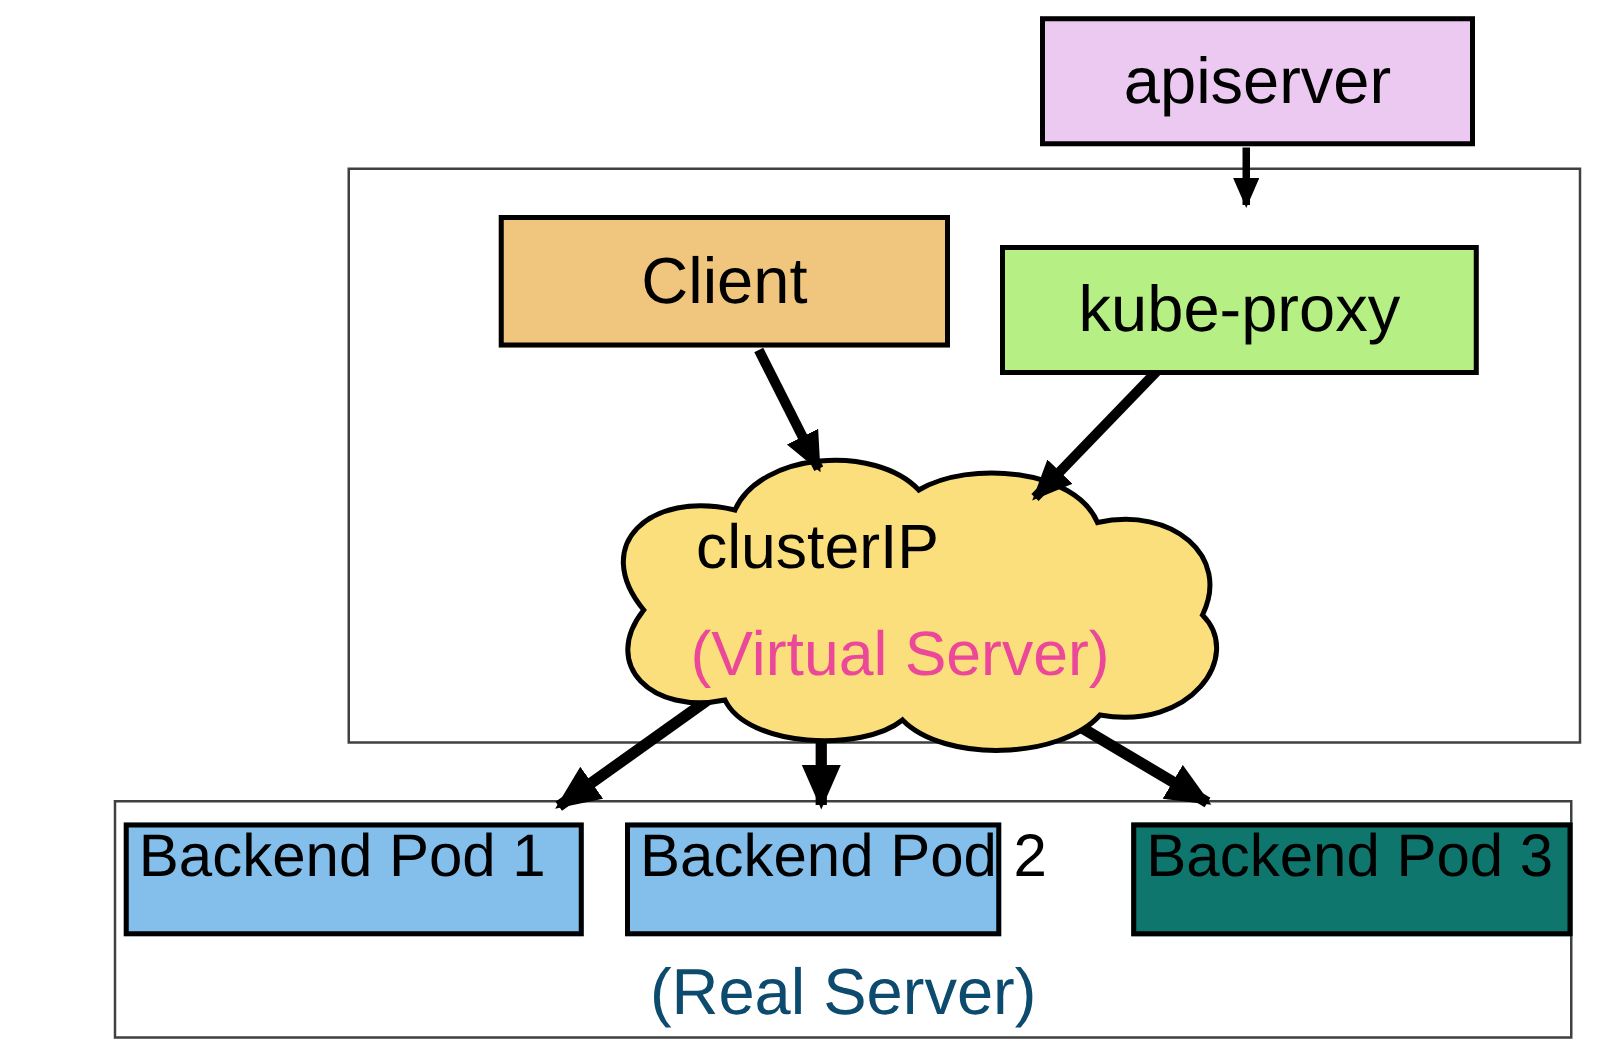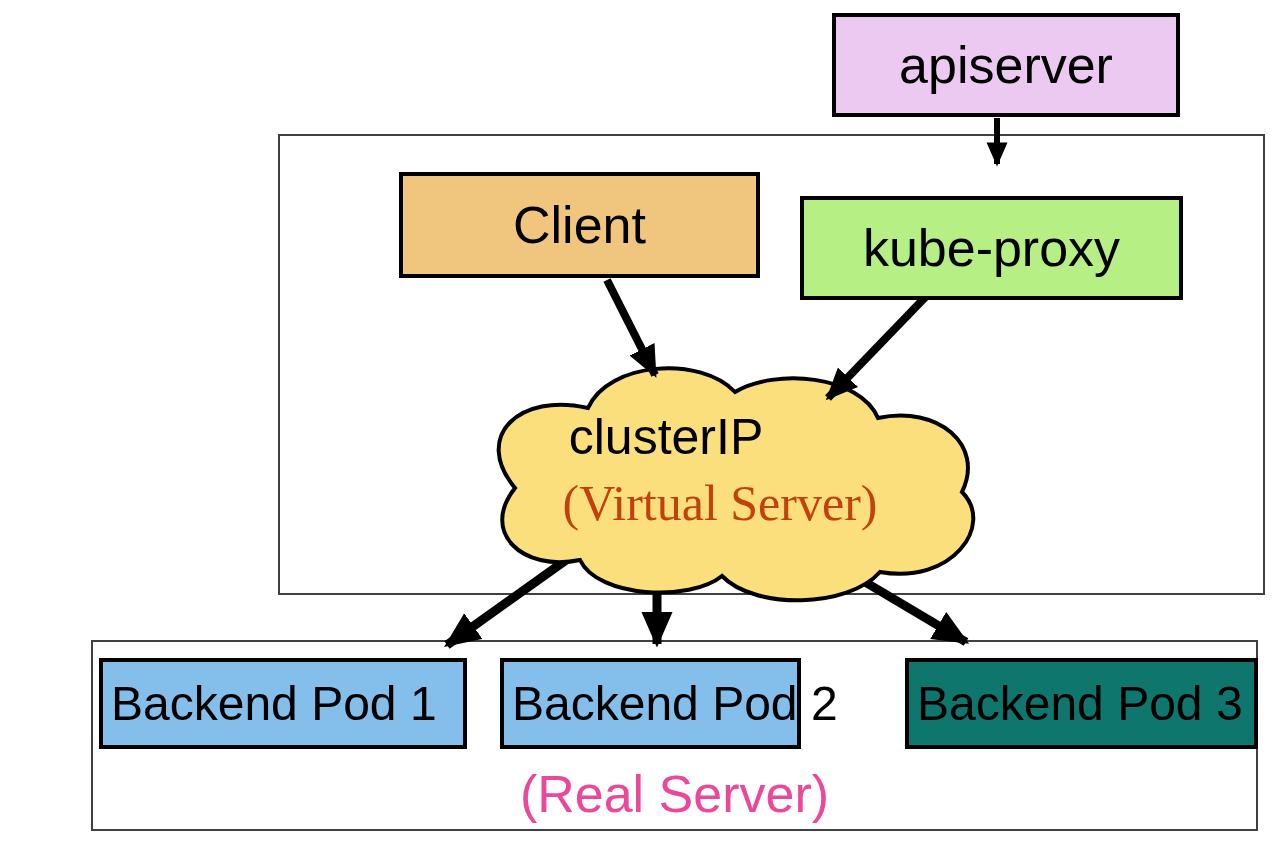--- a/index.html
+++ b/index.html
@@ -33,21 +33,20 @@
     align-items: center;
     justify-content: center;
     font-size: 52px;
     line-height: 1;
     white-space: nowrap;
     z-index: 5;
   }
   .pod-box {
     border: 4px solid #000000;
     display: flex;
-    align-items: center;
     justify-content: flex-start;
     padding-left: 8px;
     font-size: 48px;
     line-height: 1;
     white-space: nowrap;
     overflow: visible;
     z-index: 5;
   }
 
   .big-label {
@@ -123,29 +122,29 @@
   </div>
 
   <div class="abs node-box" style="left: 362px; top: 172px; width: 361px; height: 106px; background-color: rgb(240, 197, 125); border-color: rgb(0, 0, 0); margin-left: 37px;">
     <span>Client</span>
   </div>
 
   <div class="abs node-box" style="left: 800px; top: 178px; width: 383px; height: 104px; background-color: rgb(182, 239, 132); border-color: rgb(0, 0, 0); margin-top: 18px;">
     <span>kube-proxy</span>
   </div>
 
-  <div class="abs cloud-text" style="left:496px; top:412px; width:340px;">clusterIP</div>
-  <div class="abs cloud-text" style="left: 520px; top: 478px; width: 400px; color: #c2410c; font-family: Liberation Serif, serif;">(Virtual Server)</div>
+  <div class="abs cloud-text" style="left:484px; top:412px; width:340px;">clusterIP</div>
+  <div class="abs cloud-text" style="left: 520px; top: 498px; width: 400px; color: #ec4899;">(Virtual Server)</div>
 
 
   <div class="abs pod-box" style="left: 99px; top: 658px; width: 368px; height: 91px; background-color: rgb(132, 190, 234); border-color: rgb(0, 0, 0);">
     <span>Backend Pod 1</span>
   </div>
   <div class="abs pod-box" style="left: 500px; top: 658px; width: 301px; height: 91px; background-color: rgb(132, 190, 234); border-color: rgb(0, 0, 0);">
     <span>Backend Pod 2</span>
   </div>
   <div class="abs pod-box" style="left: 905px; top: 658px; width: 353px; height: 91px; background-color: #0f766e; border-color: rgb(0, 0, 0);">
     <span>Backend Pod 3</span>
   </div>
 
-  <div class="abs rs-label" style="left: 91px; top: 768px; width: 1167px; color: #ec4899;">(Real Server)</div>
+  <div class="abs rs-label" style="left: 91px; top: 768px; width: 1167px; color: #0c4a6e;">(Real Server)</div>
 
 </div>
 
 </body></html>

